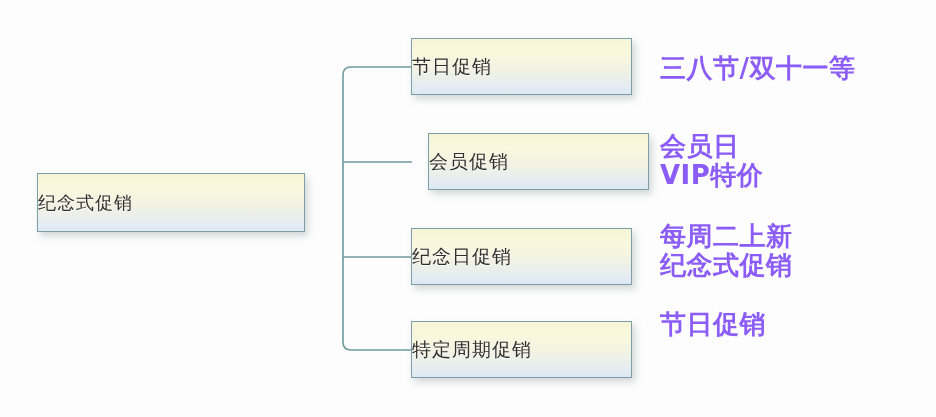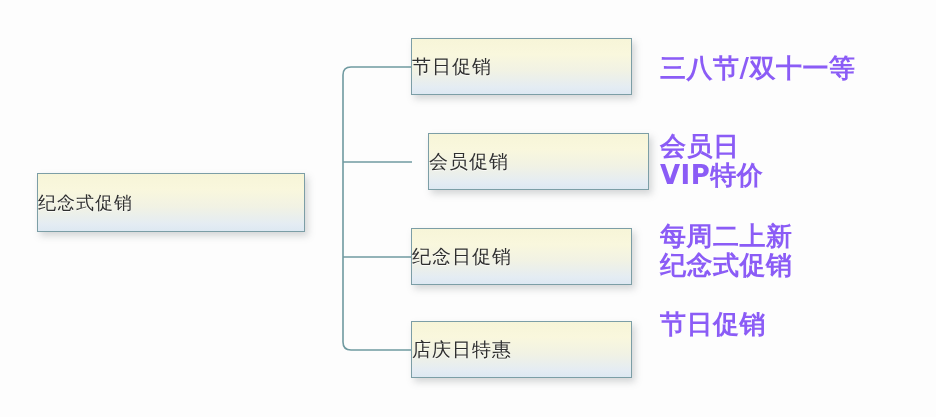--- a/index.html
+++ b/index.html
@@ -112,21 +112,21 @@
 
   <div class="node" id="node-child-1">
     <span class="node-label">会员促销</span>
   </div>
 
   <div class="node" id="node-child-2">
     <span class="node-label">纪念日促销</span>
   </div>
 
   <div class="node" id="node-child-3">
-    <span class="node-label">店庆日特惠</span>
+    <span class="node-label">特定周期促销</span>
   </div>
 
   <div class="annotation" id="annotation-0">
     <span class="ann-line">三八节/双十一等</span>
   </div>
 
   <div class="annotation" id="annotation-1">
     <span class="ann-line">会员日</span>
     <span class="ann-line">VIP特价</span>
   </div>

